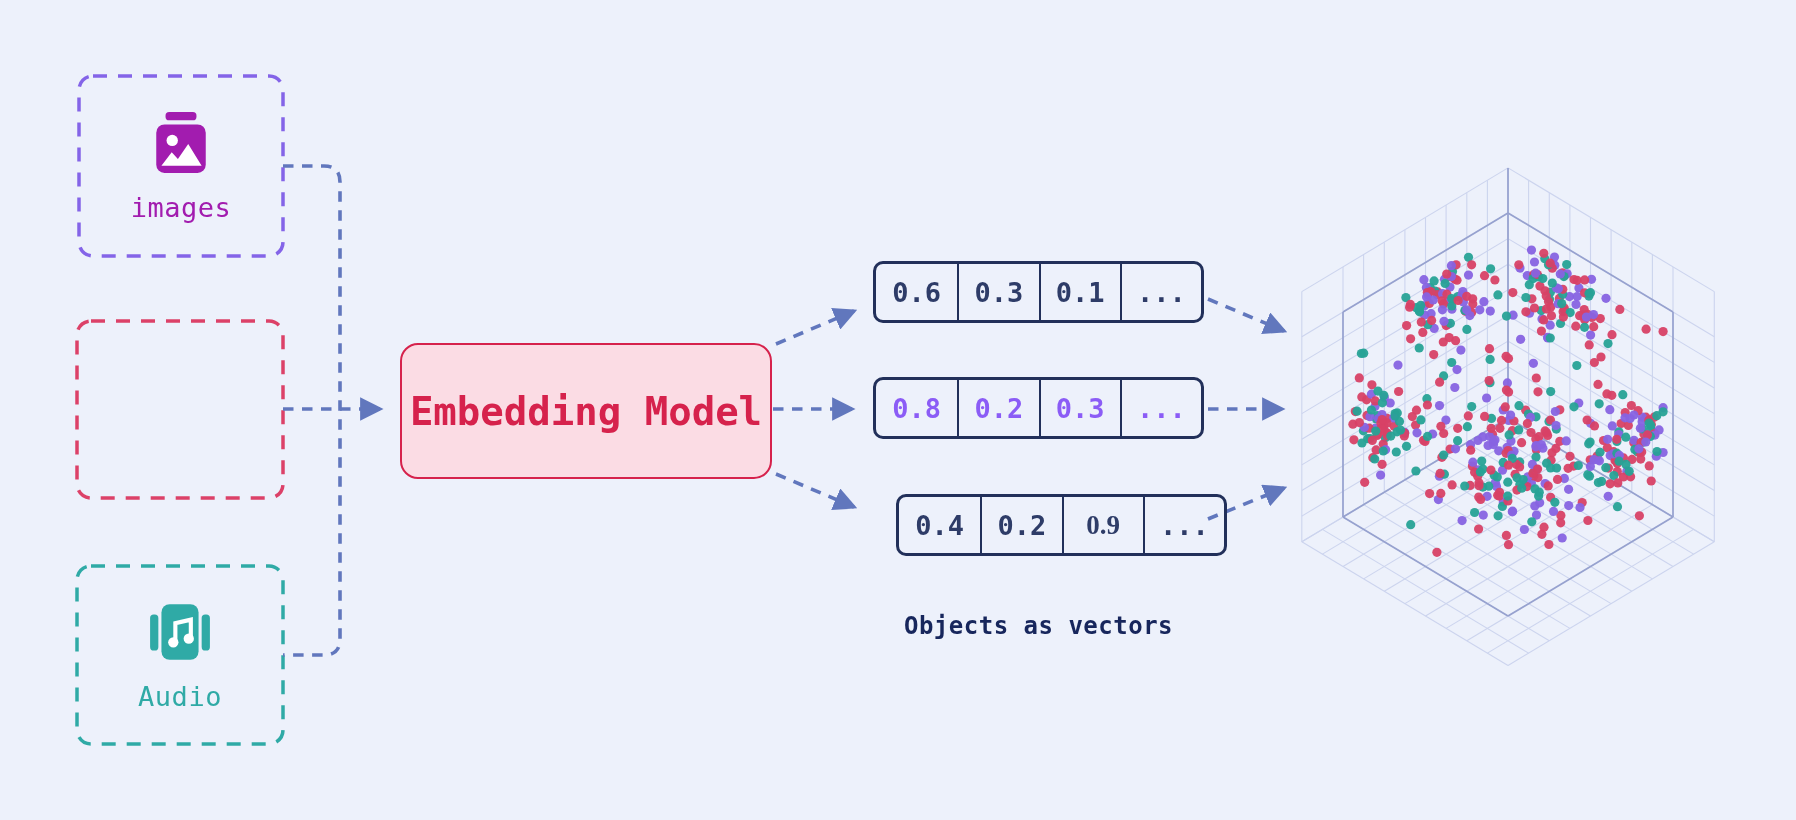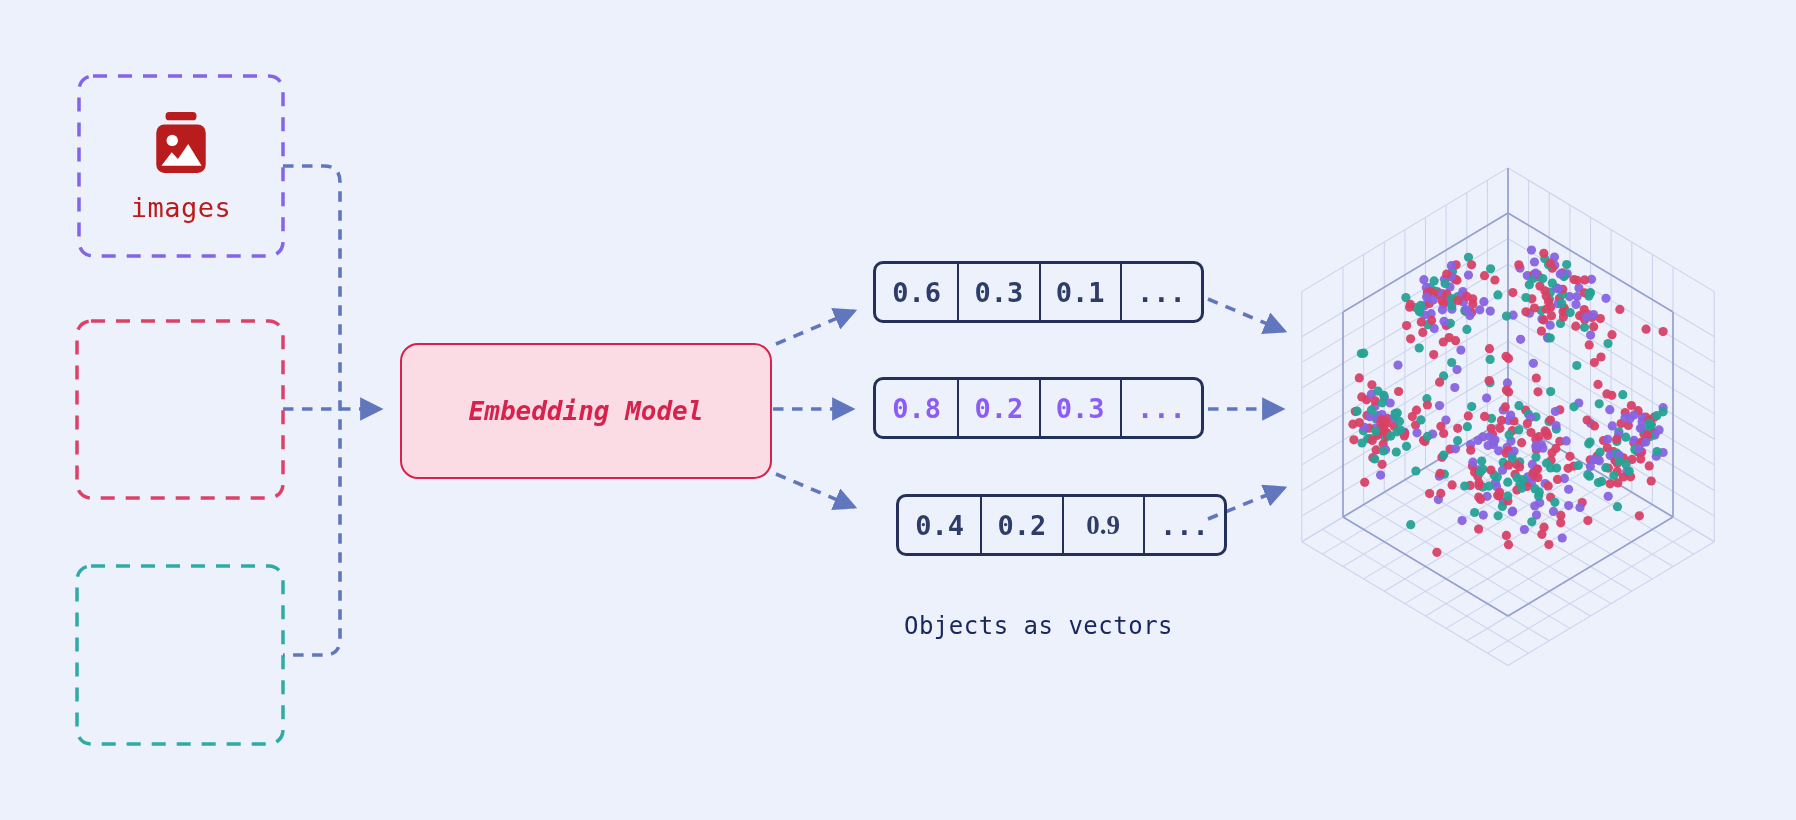--- a/index.html
+++ b/index.html
@@ -9,31 +9,31 @@
   #gfx{position:absolute;left:0;top:0;width:1796px;height:820px;}
 
   .source-box{position:absolute;display:flex;flex-direction:column;align-items:center;
     justify-content:center;gap:16px;color:#888;}
   .source-box .icon{width:66px;height:66px;display:block;}
   .source-label{font-size:27px;font-weight:500;letter-spacing:.5px;}
 
   .model-box{position:absolute;left:400px;top:343px;width:368px;height:132px;
     border-radius:18px;border:2.5px solid #d6224c;background:#fbdce4;
     display:flex;align-items:center;justify-content:center;}
-  .model-label{font-size:26px;font-weight:bold;font-style:italic;}
+  .model-label{font-size:39px;font-weight:bold;}
 
   .vector-row{position:absolute;left:873px;width:331px;height:62px;display:grid;
     grid-template-columns:1fr 1fr 1fr 1fr;border:3px solid #22305a;border-radius:10px;
     box-sizing:border-box;}
   .vector-cell{display:flex;align-items:center;justify-content:center;
     font-size:27px;font-weight:bold;border-left:2.5px solid #22305a;}
   .vector-cell:first-child{border-left:none;border-radius:22px;}
 
   .caption{position:absolute;left:853px;top:612px;width:371px;text-align:center;
-    font-size:24px;font-weight:normal;letter-spacing:.5px;}
+    font-size:24px;font-weight:bold;letter-spacing:.5px;}
 </style>
 </head>
 <body style="background: rgb(237, 241, 251);">
 
 <div id="canvas" style="background: rgb(237, 241, 251);">
 
   <svg id="gfx" viewBox="0 0 1796 820" xmlns="http://www.w3.org/2000/svg">
       <defs>
         <marker id="ah" viewBox="0 0 10 10" refX="8.5" refY="5" markerWidth="6.5" markerHeight="6.5" orient="auto">
           <path d="M0 0 L10 5 L0 10 z" fill="#6177bd"></path>
@@ -691,31 +691,42 @@
         <circle cx="1550.2" cy="263.2" r="4.6" fill="#d84166" opacity="0.95"></circle>
         <circle cx="1505.3" cy="406.9" r="4.6" fill="#d84166" opacity="0.95"></circle>
         <circle cx="1593.5" cy="314.6" r="4.6" fill="#8763e2" opacity="0.95"></circle>
         <circle cx="1480.6" cy="499.5" r="4.6" fill="#d84166" opacity="0.95"></circle>
         <circle cx="1471.7" cy="406.6" r="4.6" fill="#27a296" opacity="0.95"></circle>
         <circle cx="1489.5" cy="348.7" r="4.6" fill="#d84166" opacity="0.95"></circle>
         <circle cx="1568.7" cy="505.6" r="4.6" fill="#8763e2" opacity="0.95"></circle>
       </g>
     </svg>
 
-  <div class="source-box" style="left: 79px; top: 76px; width: 204px; height: 180px; color: #b91c1c;">
+  <div class="source-box" style="left: 79px; top: 76px; width: 204px; height: 180px; color: #a21caf;">
     <svg class="icon" viewBox="0 0 64 64">
       <rect x="17" y="2" width="30" height="8" rx="3.5" fill="currentColor"></rect>
       <rect x="8" y="14" width="48" height="47" rx="8" fill="currentColor"></rect>
       <circle cx="23.5" cy="29.5" r="5.5" fill="#fff"></circle>
       <path d="M13 54 L23 41 L29 47.5 L39 33 L52 54 Z" fill="#fff"></path>
     </svg>
     <div class="source-label">images</div>
   </div>
 
 
+  <div class="source-box" style="left: 77px; top: 566px; width: 206px; height: 178px; color: rgb(47, 170, 166);">
+    <svg class="icon" viewBox="0 0 64 64">
+      <rect x="3" y="15" width="8" height="35" rx="3.5" fill="currentColor"></rect>
+      <rect x="53" y="15" width="8" height="35" rx="3.5" fill="currentColor"></rect>
+      <rect x="14" y="5" width="36" height="54" rx="8" fill="currentColor"></rect>
+      <path d="M27.5 42 V23.5 L42.5 20 V38" stroke="#fff" stroke-width="4" fill="none"></path>
+      <circle cx="25.5" cy="42" r="5" fill="#fff"></circle>
+      <circle cx="40.5" cy="38.5" r="5" fill="#fff"></circle>
+    </svg>
+    <div class="source-label">Audio</div>
+  </div>
 
   <div class="model-box" style="background: rgb(251, 220, 228); border-color: rgb(214, 34, 76); color: rgb(214, 34, 76);">
     <span class="model-label">Embedding Model</span>
   </div>
 
   <div class="vector-row" style="top: 261px; border-color: rgb(34, 48, 90); color: rgb(46, 60, 104);">
     <div class="vector-cell" style="border-color: rgb(34, 48, 90);">0.6</div>
     <div class="vector-cell" style="border-color: rgb(34, 48, 90);">0.3</div>
     <div class="vector-cell" style="border-color: rgb(34, 48, 90);">0.1</div>
     <div class="vector-cell" style="border-color: rgb(34, 48, 90);">...</div>

